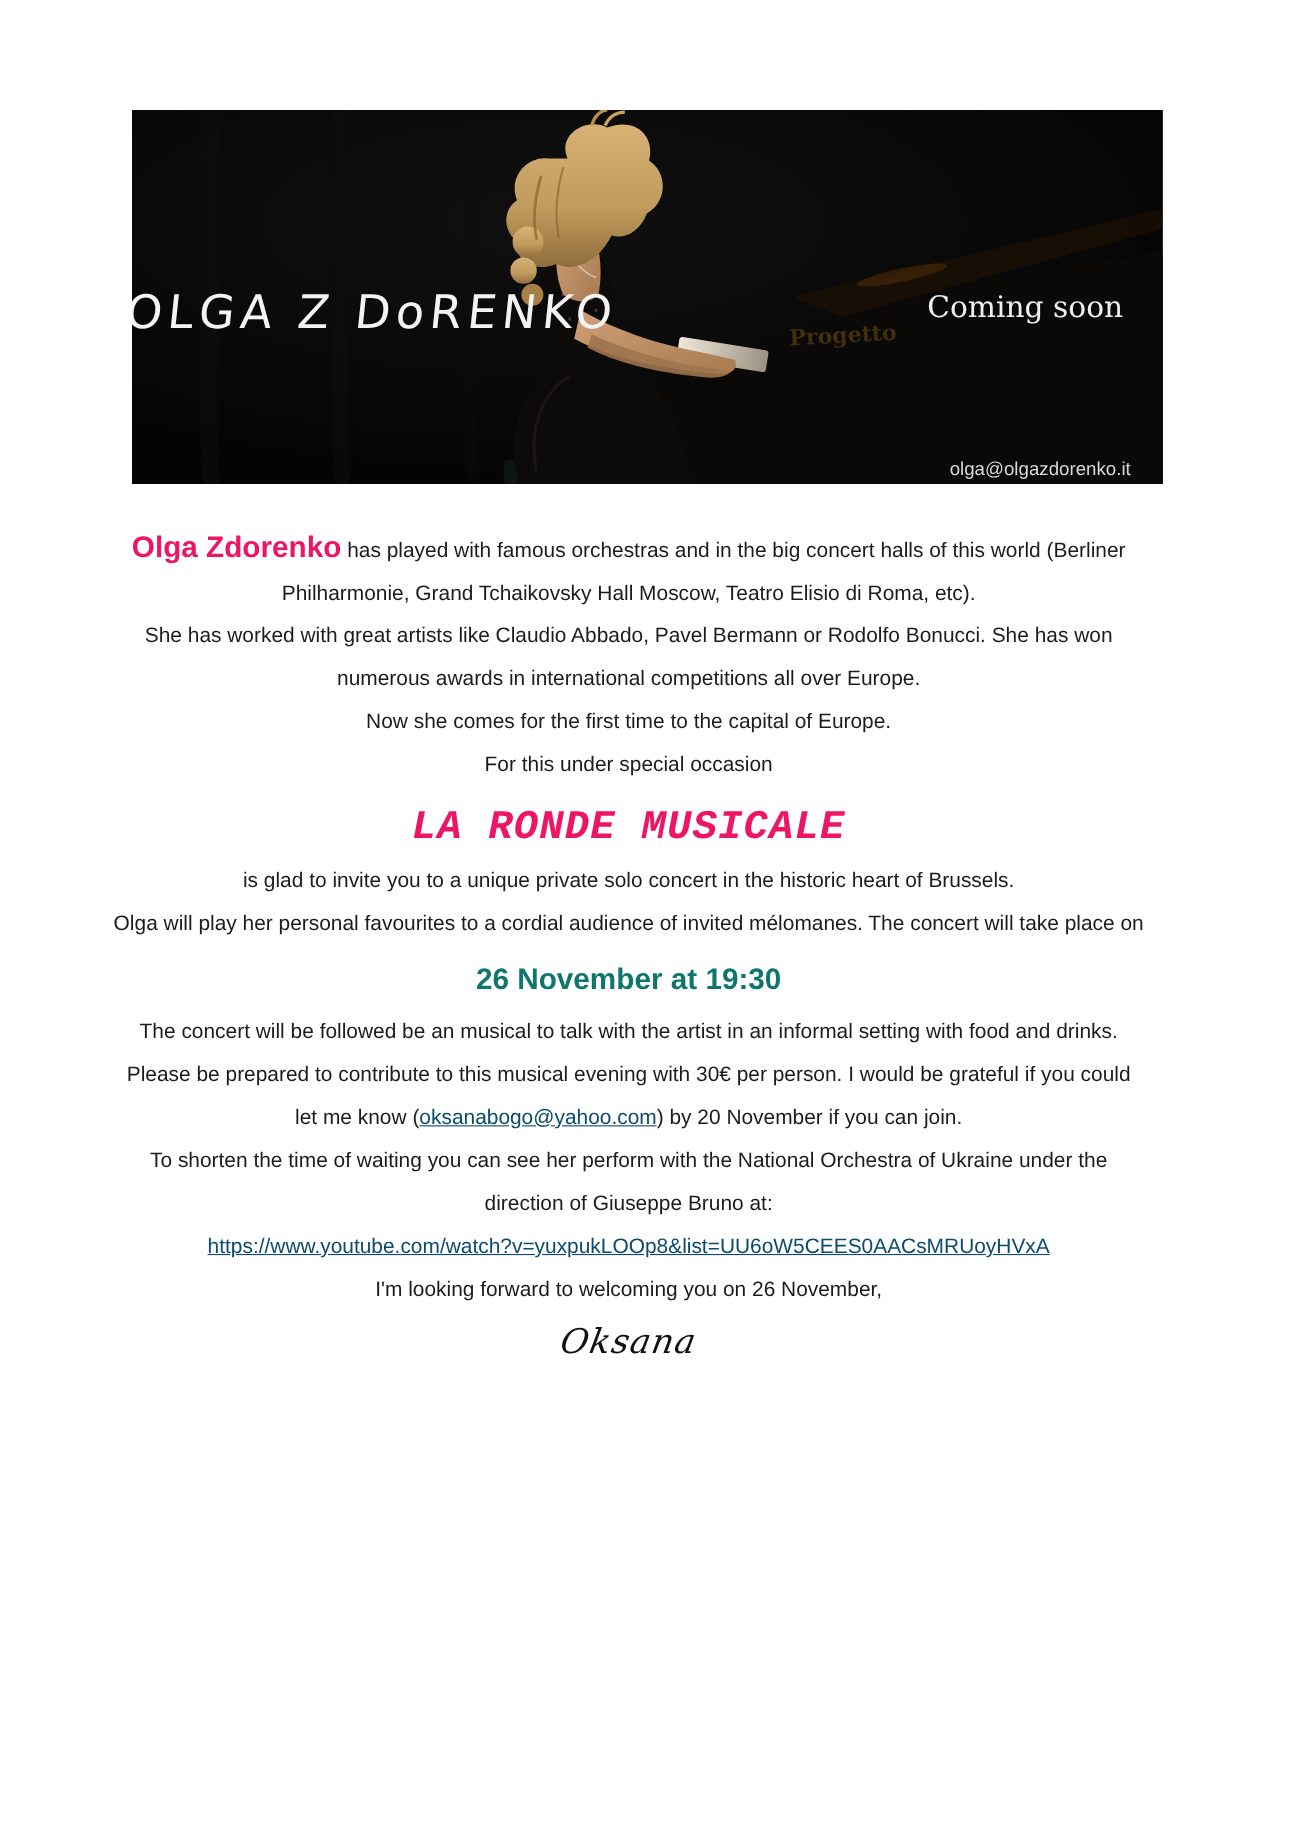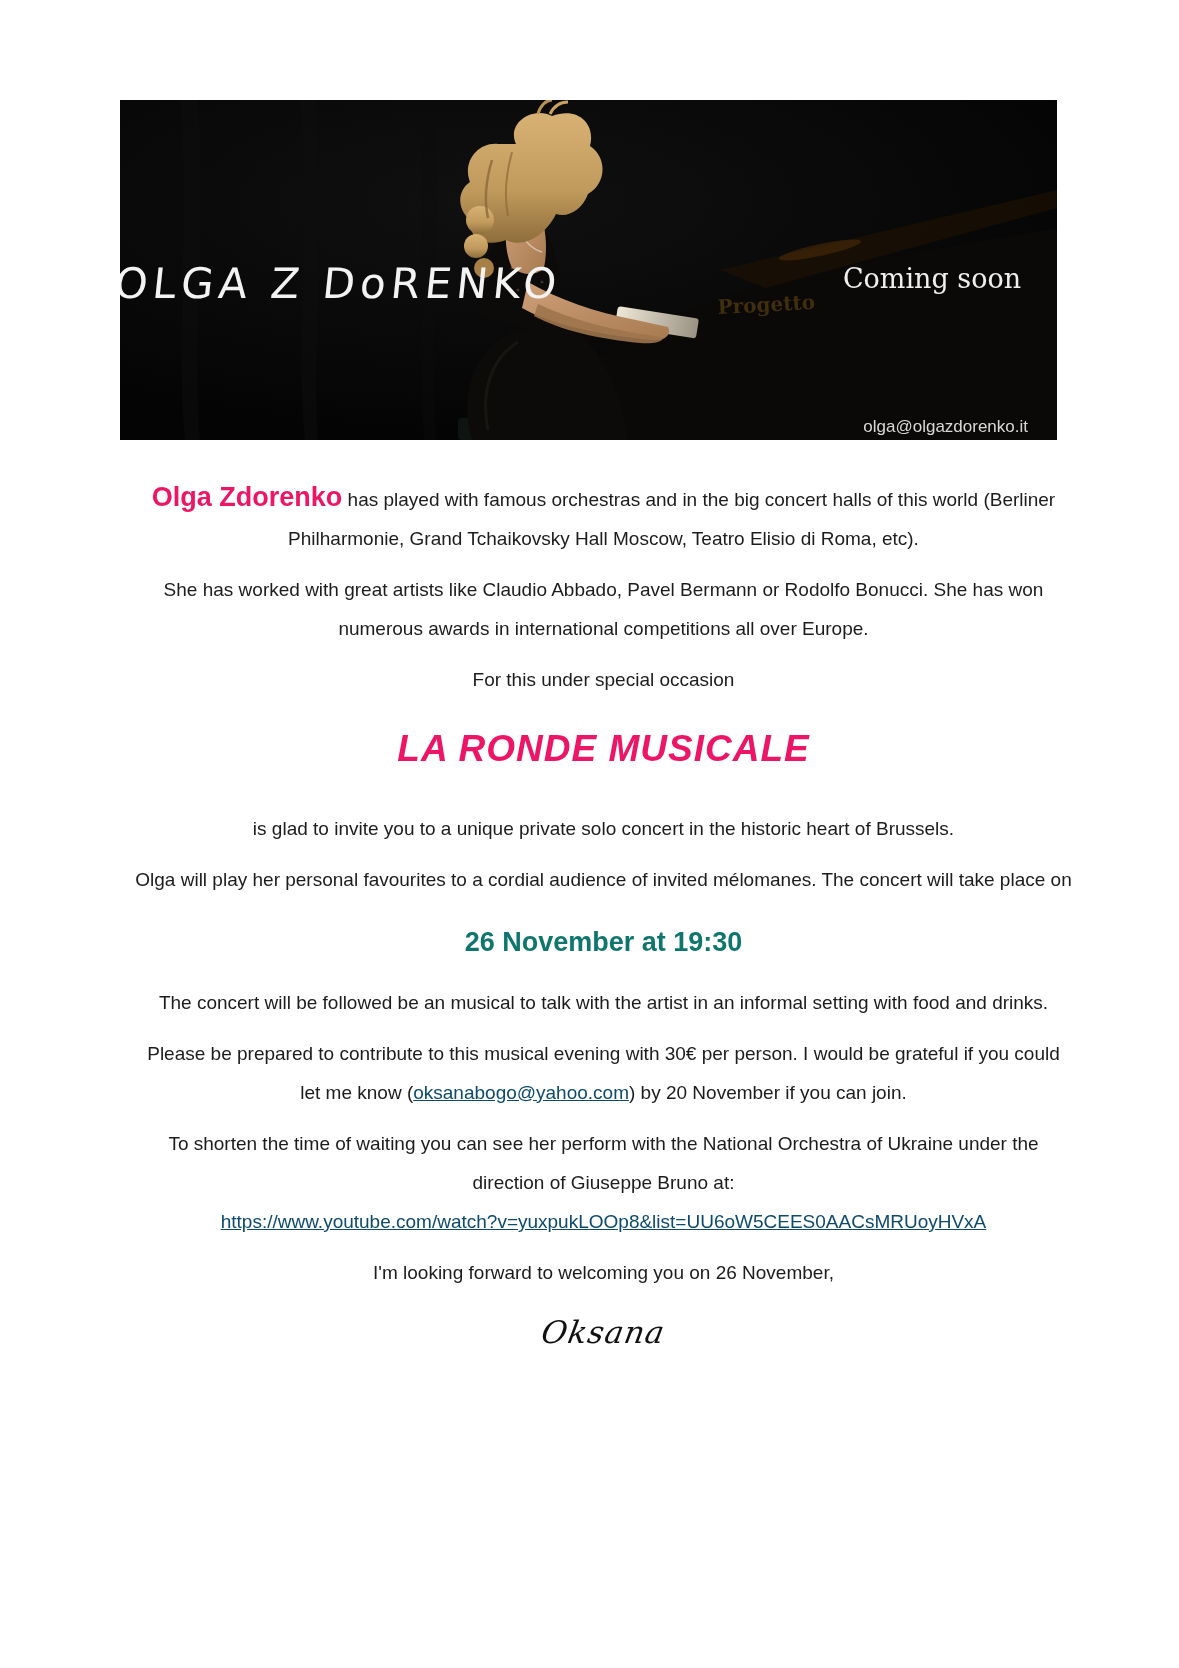--- a/index.html
+++ b/index.html
@@ -18,47 +18,46 @@
     left: 120px;
     top: 100px;
     width: 937px;
     height: 340px;
     background: #060606;
   }
   .banner svg { display: block; width: 100%; height: 100%; }
 
   .content {
     position: absolute;
-    left: 135px;
+    left: 103px;
     top: 478px;
     width: 937px;
     display: flex;
     flex-direction: column;
-    gap: 12px;
     text-align: center;
   }
   .content p {
     font-size: 19px;
     line-height: 39px;
     color: #1c1c1c;
   }
   .intro-name {
     color: #ec1566;
     font-weight: bold;
     font-size: 27px;
   }
   .event-title {
-    font-family: Liberation Sans, sans-serif;
+    font-family: Liberation Mono, monospace;
     font-style: italic;
     font-weight: bold;
     font-size: 37px;
     line-height: 52px;
     letter-spacing: 1px;
     color: #ec1566;
-    margin: 12px 0 22px 0;
+    margin: 12px 0 2px 0;
   }
   .datetime {
     font-size: 27px;
     line-height: 42px;
     font-weight: bold;
     color: #0f766e;
     margin: 10px 0 8px 0;
   }
   a.doc-link {
     color: #0c4a6e;
@@ -156,20 +155,21 @@
       <text x="908" y="332" text-anchor="end" font-family="Liberation Sans, sans-serif" font-size="17" fill="#d9d9d9">olga@olgazdorenko.it</text>
     </svg>
   </div>
 
   <div class="content">
 
     <p><span class="intro-name">Olga Zdorenko</span><span> has played with famous orchestras and in the big concert halls of this world (Berliner Philharmonie, Grand Tchaikovsky Hall Moscow, Teatro Elisio di Roma, etc).</span></p>
 
     <p>She has worked with great artists like Claudio Abbado, Pavel Bermann or Rodolfo Bonucci. She has won numerous awards in international competitions all over Europe.</p>
 
+    <p>Now she comes for the first time to the capital of Europe.</p>
 
     <p>For this under special occasion</p>
 
     <div class="event-title">LA RONDE MUSICALE</div>
 
     <p>is glad to invite you to a unique private solo concert in the historic heart of Brussels.</p>
 
     <p>Olga will play her personal favourites to a cordial audience of invited mélomanes. The concert will take place on</p>
 
     <div class="datetime">26 November at 19:30</div>

